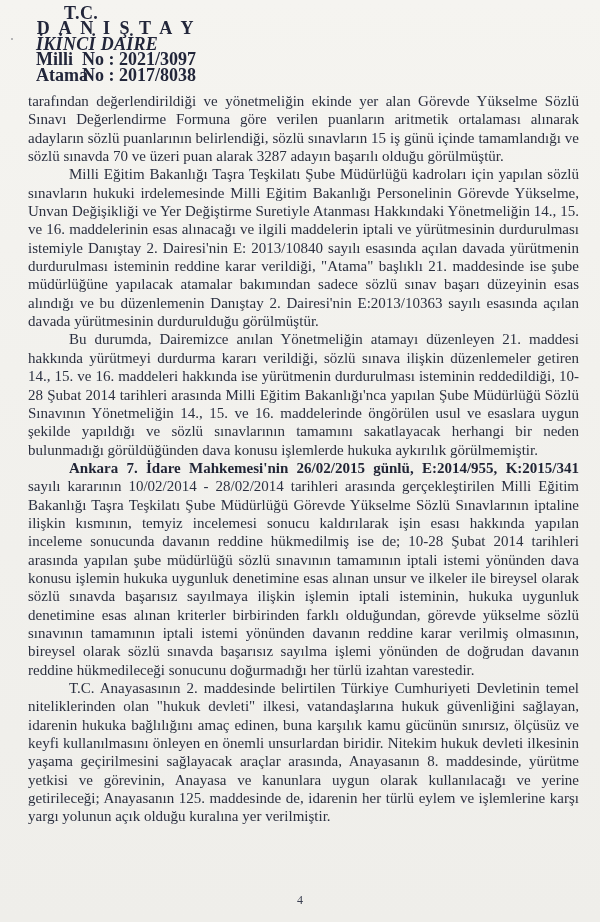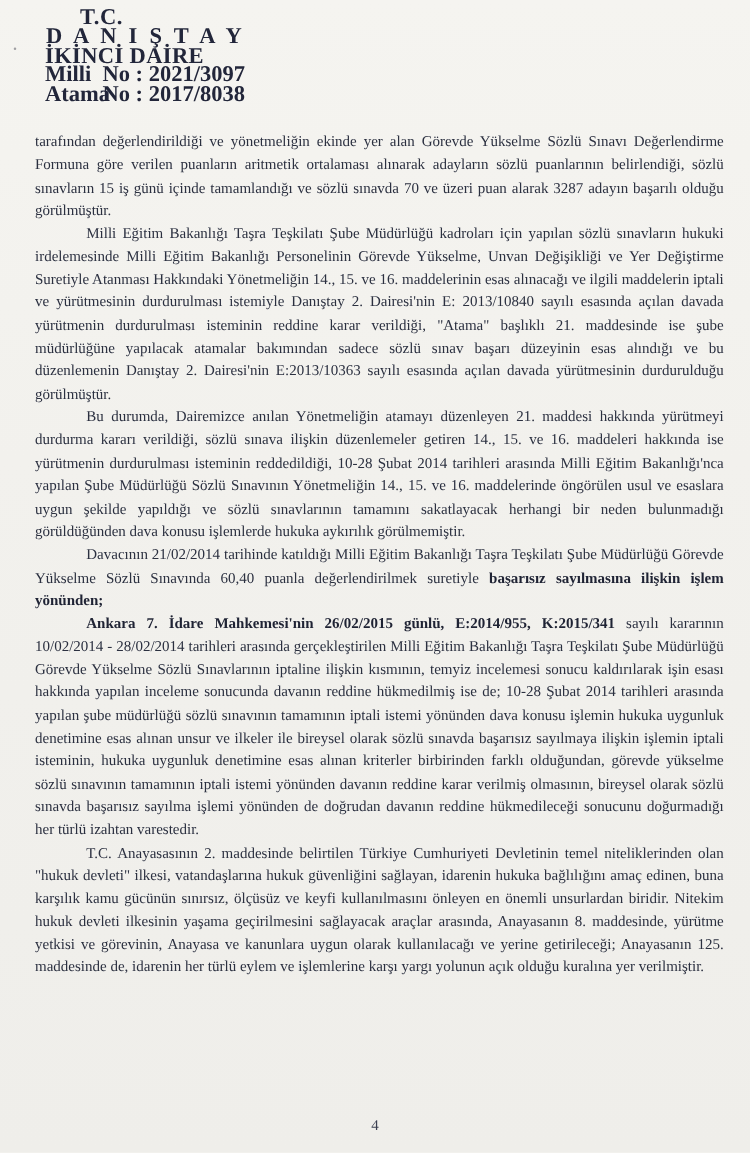--- a/index.html
+++ b/index.html
@@ -48,39 +48,40 @@
     letter-spacing: .4px;
   }
   .lh-danistay {
     letter-spacing: 2.6px;
     font-size: 13px;
     text-align: right;
   }
   .lh-daire {
     letter-spacing: .3px;
     font-size: 13px;
+    font-style: italic;
   }
   .lh-row {
     display: block;
     white-space: pre;
     font-size: 18px;
   }
   .lh-label {
     display: inline-block;
     width: 46px;
   }
 
   .body-text {
     position: absolute;
     left: 28px;
-    top: 104px;
+    top: 92px;
     width: 551px;
     text-align: justify;
     text-justify: inter-word;
-    font-size: 12px;
+    font-size: 15px;
     line-height: 18.35px;
     color: #2b3040;
     -webkit-hyphens: none;
     hyphens: none;
   }
   .body-text p {
     margin: 0;
     text-indent: 41px;
   }
   .body-text p:last-child {
@@ -113,20 +114,19 @@
     <div class="lh-row lh-danistay">D A N I Ş T A Y</div>
     <div class="lh-row lh-daire">İKİNCİ DAİRE</div>
     <div class="lh-row"><span class="lh-label">Milli</span><span>No : 2021/3097</span></div>
     <div class="lh-row"><span class="lh-label">Atama</span><span>No : 2017/8038</span></div>
   </div>
 
   <div class="body-text">
     <p style="text-indent:0">tarafından değerlendirildiği ve yönetmeliğin ekinde yer alan Görevde Yükselme Sözlü Sınavı Değerlendirme Formuna göre verilen puanların aritmetik ortalaması alınarak adayların sözlü puanlarının belirlendiği, sözlü sınavların 15 iş günü içinde tamamlandığı ve sözlü sınavda 70 ve üzeri puan alarak 3287 adayın başarılı olduğu  görülmüştür.</p>
     <p>Milli Eğitim Bakanlığı Taşra Teşkilatı Şube Müdürlüğü kadroları için yapılan sözlü sınavların hukuki irdelemesinde Milli Eğitim Bakanlığı Personelinin Görevde Yükselme, Unvan Değişikliği ve Yer Değiştirme Suretiyle Atanması Hakkındaki Yönetmeliğin 14., 15. ve 16. maddelerinin esas alınacağı ve ilgili maddelerin iptali ve yürütmesinin durdurulması istemiyle Danıştay 2. Dairesi'nin E: 2013/10840 sayılı esasında açılan davada yürütmenin durdurulması isteminin reddine karar verildiği, "Atama" başlıklı 21. maddesinde ise şube müdürlüğüne yapılacak atamalar bakımından sadece sözlü sınav başarı düzeyinin esas alındığı ve bu düzenlemenin Danıştay 2. Dairesi'nin E:2013/10363 sayılı esasında açılan davada yürütmesinin durdurulduğu görülmüştür.</p>
     <p>Bu durumda, Dairemizce anılan Yönetmeliğin atamayı düzenleyen 21. maddesi hakkında yürütmeyi durdurma kararı verildiği, sözlü sınava ilişkin düzenlemeler getiren 14., 15. ve 16. maddeleri hakkında ise yürütmenin durdurulması isteminin reddedildiği, 10-28 Şubat 2014 tarihleri arasında Milli Eğitim Bakanlığı'nca yapılan Şube Müdürlüğü Sözlü Sınavının Yönetmeliğin 14., 15. ve 16. maddelerinde öngörülen usul ve esaslara uygun şekilde yapıldığı ve sözlü  sınavlarının tamamını sakatlayacak herhangi bir neden  bulunmadığı görüldüğünden dava konusu işlemlerde hukuka aykırılık görülmemiştir.</p>
-    <p><span>Davacının 21/02/2014 tarihinde katıldığı Milli Eğitim Bakanlığı Taşra Teşkilatı Şube Müdürlüğü Görevde Yükselme Sözlü Sınavında 60,40 puanla değerlendirilmek suretiyle </span><b>başarısız sayılmasına ilişkin işlem yönünden;</b></p>
     <p><b>Ankara 7. İdare Mahkemesi'nin 26/02/2015 günlü, E:2014/955, K:2015/341</b><span> sayılı kararının 10/02/2014 - 28/02/2014 tarihleri arasında gerçekleştirilen Milli Eğitim Bakanlığı Taşra Teşkilatı Şube Müdürlüğü Görevde Yükselme Sözlü Sınavlarının iptaline ilişkin kısmının, temyiz incelemesi sonucu kaldırılarak işin esası hakkında yapılan inceleme sonucunda davanın reddine hükmedilmiş ise de; 10-28 Şubat 2014 tarihleri arasında yapılan şube müdürlüğü sözlü sınavının tamamının iptali istemi yönünden dava konusu işlemin hukuka uygunluk denetimine esas alınan unsur ve ilkeler ile bireysel olarak sözlü sınavda başarısız sayılmaya ilişkin işlemin iptali isteminin, hukuka uygunluk denetimine esas alınan kriterler birbirinden farklı olduğundan, görevde yükselme sözlü sınavının tamamının iptali istemi yönünden davanın reddine karar verilmiş olmasının, bireysel olarak sözlü sınavda başarısız sayılma işlemi yönünden de doğrudan davanın reddine hükmedileceği sonucunu doğurmadığı her türlü izahtan varestedir.</span></p>
     <p>T.C. Anayasasının 2. maddesinde belirtilen Türkiye Cumhuriyeti Devletinin temel niteliklerinden olan "hukuk devleti" ilkesi, vatandaşlarına hukuk güvenliğini sağlayan, idarenin hukuka bağlılığını amaç edinen, buna karşılık kamu gücünün sınırsız, ölçüsüz ve keyfi kullanılmasını önleyen en önemli unsurlardan biridir. Nitekim hukuk devleti ilkesinin yaşama geçirilmesini sağlayacak araçlar arasında, Anayasanın 8. maddesinde, yürütme yetkisi ve görevinin, Anayasa ve kanunlara uygun olarak kullanılacağı ve yerine getirileceği; Anayasanın 125. maddesinde de, idarenin her türlü eylem ve işlemlerine karşı yargı yolunun açık olduğu kuralına yer verilmiştir.</p>
   </div>
 
   <div class="page-number">4</div>
 
 </div>
 
 </body></html>

